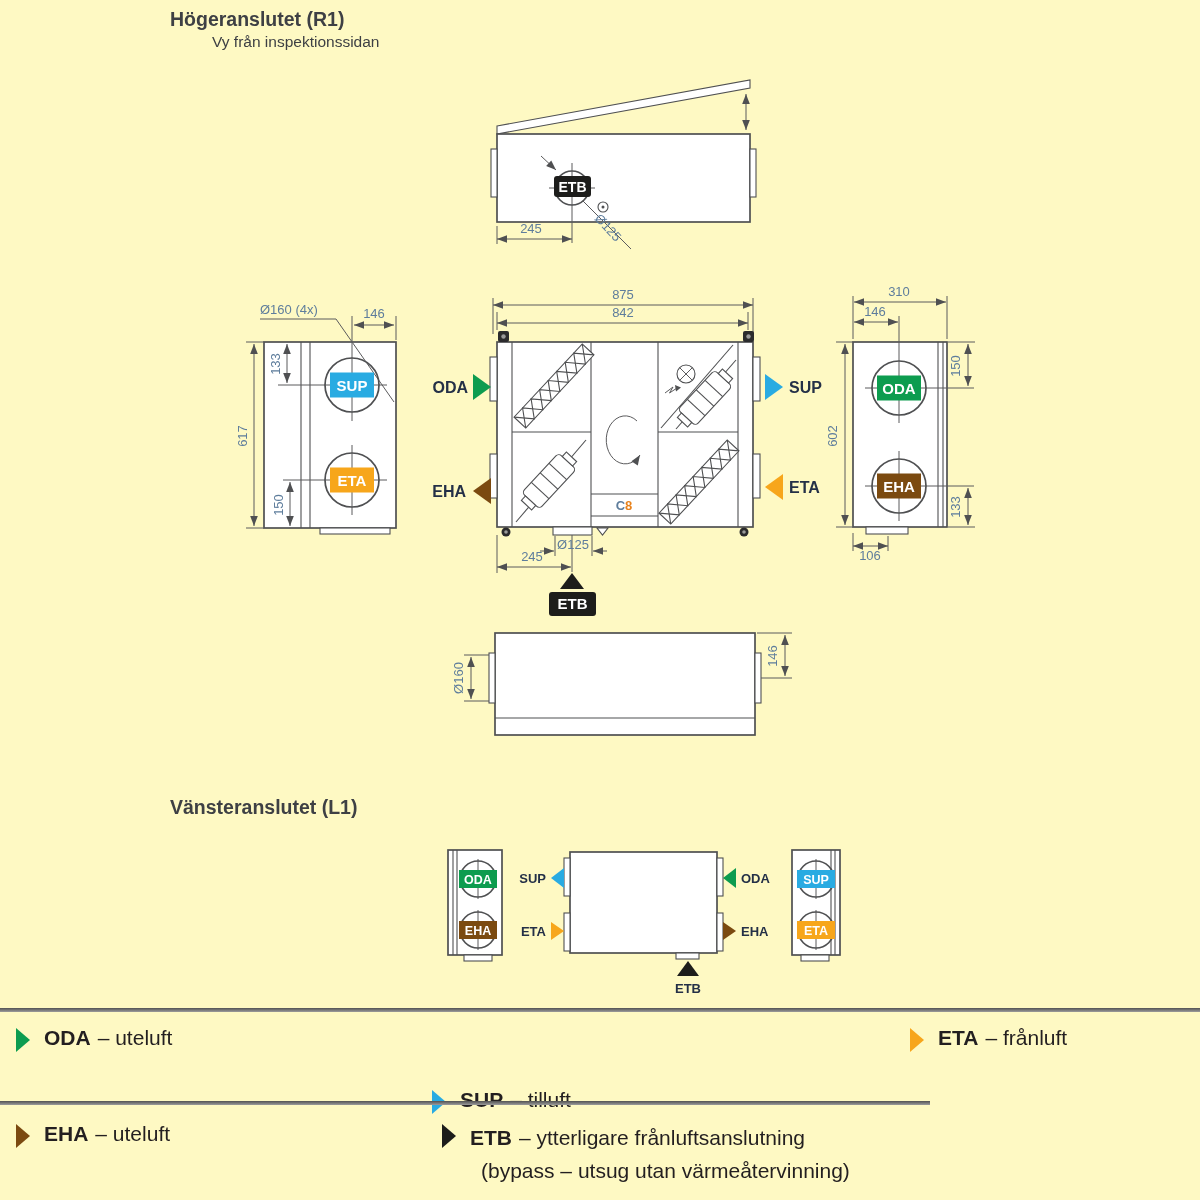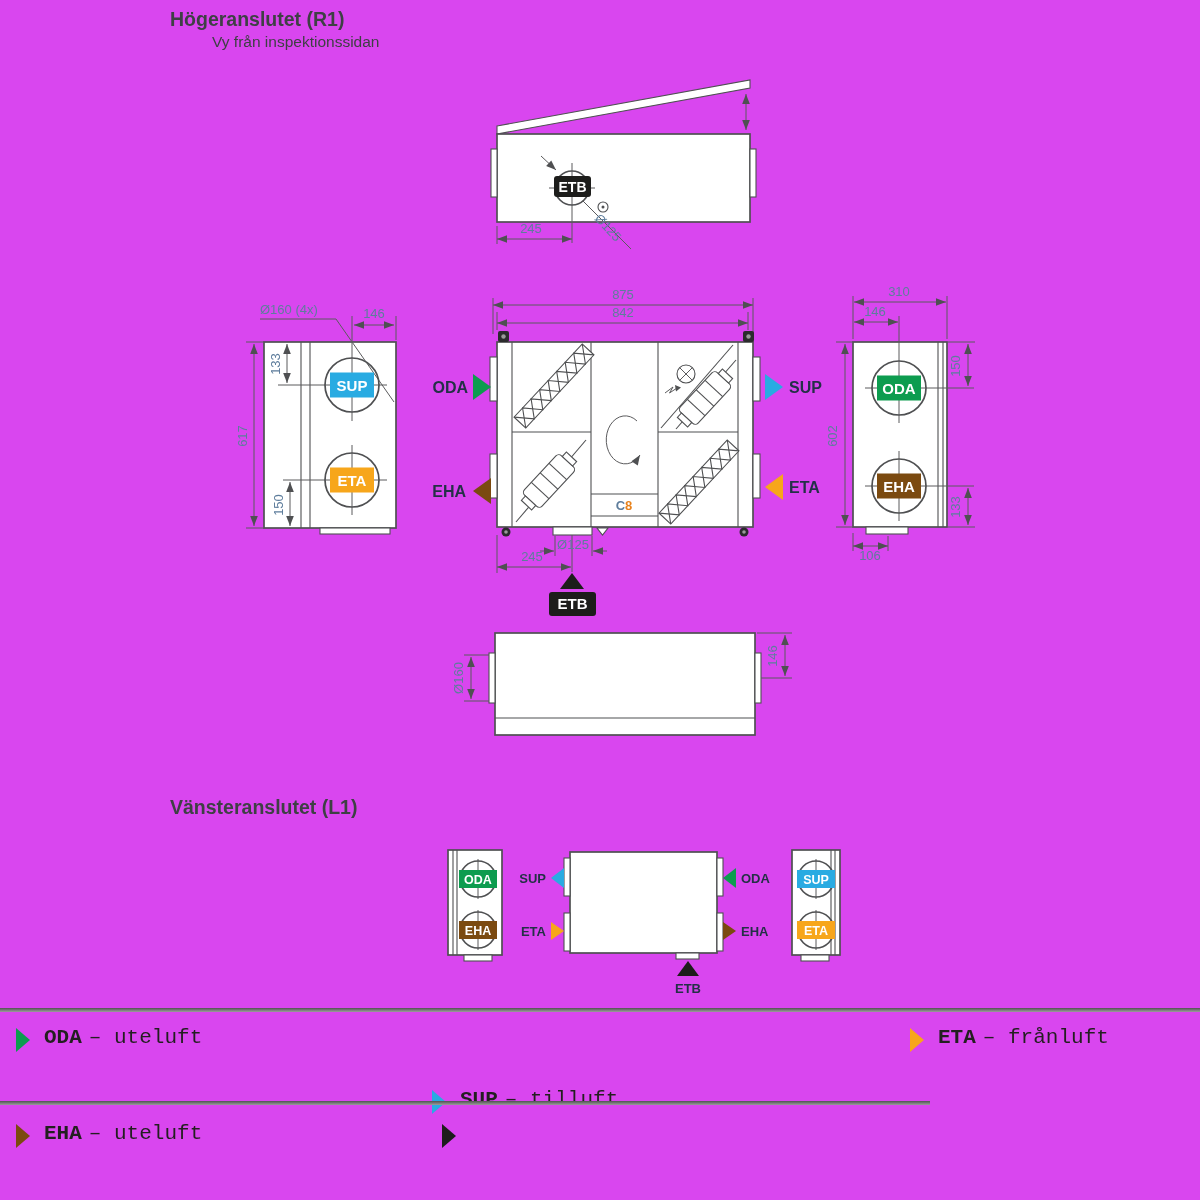--- a/index.html
+++ b/index.html
@@ -1,16 +1,16 @@
 <!DOCTYPE html>
 <html><head>
 <meta charset="utf-8">
 <style>
   html,body{margin:0;padding:0;background:#fff;}
-  .page{position:relative;width:1200px;height:1200px;background:#d946ef;overflow:hidden;
+  .page{position:relative;width:1200px;height:1200px;background:#fef9c3;overflow:hidden;
         font-family:"Liberation Sans","DejaVu Sans",sans-serif;}
   .title{position:absolute;font-size:19.5px;font-weight:bold;color:#3E4044;}
   .subtitle{position:absolute;font-size:15.5px;color:#3E4044;margin-left:42px;}
   svg.draw{position:absolute;left:0;top:0;}
   svg text{font-family:"Liberation Sans","DejaVu Sans",sans-serif;}
   .dt{fill:#5E7D9C;font-size:13px;}
   .dm{text-anchor:middle;}
   .lbl{fill:#243047;font-size:16px;font-weight:bold;}
   .lbl13{fill:#243047;font-size:13px;font-weight:bold;}
   .bt{fill:#fff;font-size:15px;font-weight:bold;text-anchor:middle;}
@@ -19,21 +19,21 @@
   .c8t{font-size:13px;font-weight:bold;text-anchor:middle;}
   .ol{fill:#fff;stroke:#4F5052;stroke-width:1.7;}
   .oln{fill:none;stroke:#4F5052;stroke-width:1.7;}
   .il{fill:none;stroke:#4F5052;stroke-width:1.1;}
   .ilw{fill:#fff;stroke:#4F5052;stroke-width:1.1;}
   .dl{fill:none;stroke:#5B5B5D;stroke-width:1;}
   .sep1{position:absolute;left:0;top:1008px;width:1200px;height:4px;
         background:linear-gradient(180deg,#525252,#9c9c9c);}
   .sep2{position:absolute;left:0;top:1101px;width:930px;height:4px;
         background:linear-gradient(180deg,#525252,#9c9c9c);}
-  .leg-item{position:absolute;display:flex;gap:12px;align-items:flex-start;color:#231F20;font-family:Liberation Mono, monospace;}
+  .leg-item{position:absolute;display:flex;gap:12px;align-items:flex-start;color:#231F20;}
   .leg-item svg{flex:0 0 auto;margin-top:1px;}
   .leg-code{font-size:21px;font-weight:bold;margin-right:7px;}
   .leg-desc{font-size:21px;}
   .leg-lines{display:flex;flex-direction:column;line-height:31px;}
   .leg-line2{font-size:21px;padding-left:11px;}
 </style>
 </head>
 <body>
 
 <div class="page">
@@ -380,16 +380,18 @@
     <svg width="18" height="26">
       <polygon points="2,1 2,25 16,13" fill="#7B4A10"></polygon>
       </svg>
     <div><span class="leg-code">EHA</span><span class="leg-desc">– uteluft</span></div>
   </div>
   <div class="leg-item" style="left:440px;top:1122px">
     <svg width="18" height="26">
       <polygon points="2,1 2,25 16,13" fill="#1D1D1B"></polygon>
       </svg>
     <div class="leg-lines">
+      <div><span class="leg-code">ETB</span><span class="leg-desc">– ytterligare frånluftsanslutning</span></div>
+      <div class="leg-line2">(bypass – utsug utan värmeåtervinning)</div>
     </div>
   </div>
 
 </div>
 
 </body></html>

